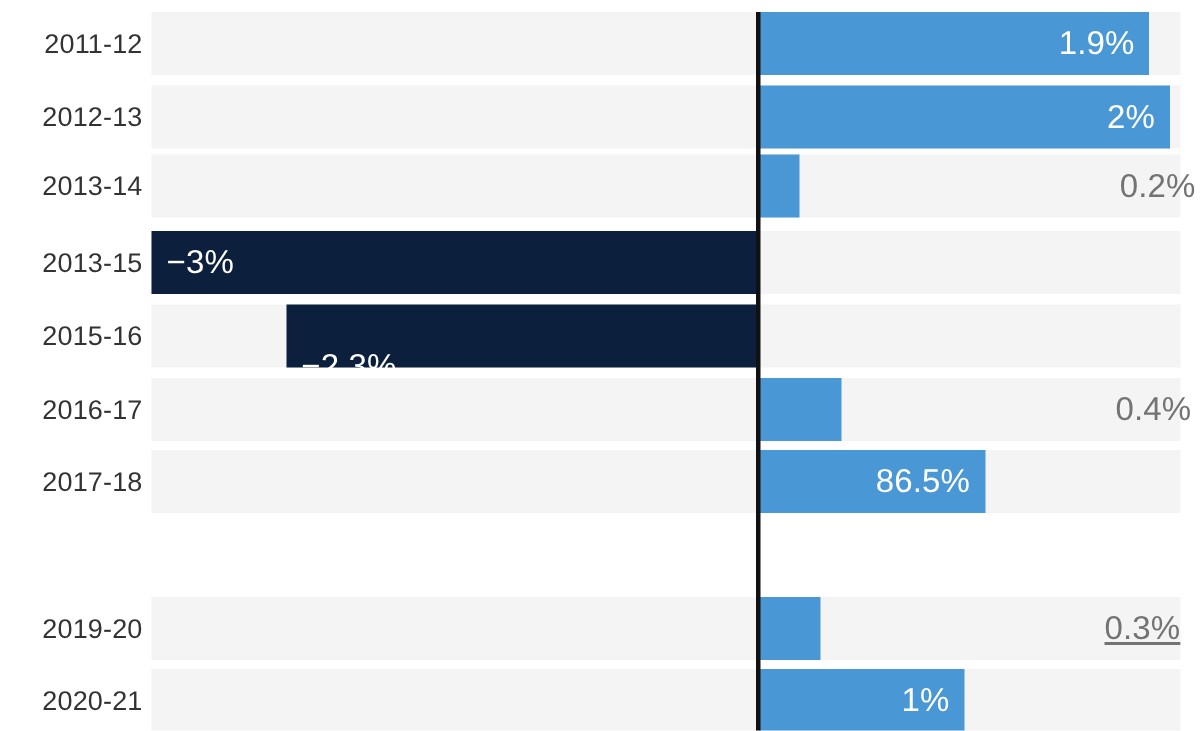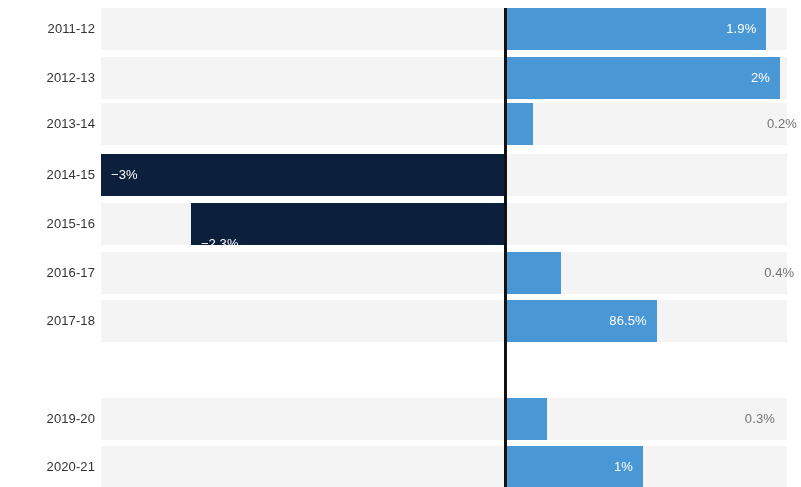--- a/index.html
+++ b/index.html
@@ -39,21 +39,21 @@
   }
 
   .cat-label {
     position: absolute;
     left: 0;
     top: 0;
     width: 95px;
     height: 42px;
     line-height: 42px;
     text-align: right;
-    font-size: 13px;
+    font-size: 18px;
     color: #333333;
     white-space: nowrap;
     letter-spacing: 0.1px;
   }
 
   .track {
     position: absolute;
     left: 101px;
     top: 0;
     width: 686px;
@@ -67,21 +67,21 @@
     height: 42px;
   }
   .bar.pos { background: #4a97d6; }
   .bar.neg { background: #0c1f3c; }
 
   .val-label {
     position: absolute;
     top: 0;
     height: 42px;
     line-height: 42px;
-    font-size: 13px;
+    font-size: 22px;
     white-space: nowrap;
     letter-spacing: 0.1px;
   }
   .val-label.inside-right {
     color: #ffffff;
     text-align: right;
   }
   .val-label.inside-left {
     color: #ffffff;
     text-align: left;
@@ -116,21 +116,21 @@
         <div class="bar pos" style="left: 506px; width: 274px;"></div>
         <div class="val-label inside-right" style="left: 506px; width: 264px;">2%</div>
       </div>
       <div class="row" style="top: 103px;">
         <div class="cat-label">2013-14</div>
         <div class="track"></div>
         <div class="bar pos" style="left: 506px; width: 27.4px;"></div>
         <div class="val-label outside-right" style="left: 543.4px; width: 253.6px;">0.2%</div>
       </div>
       <div class="row" style="top: 154.1px;">
-        <div class="cat-label">2014-15</div>
+        <div class="cat-label">2013-15</div>
         <div class="track"></div>
         <div class="bar neg" style="left: 101px; width: 405px;"></div>
         <div class="val-label inside-left" style="left: 111px; width: 395px;">−3%</div>
       </div>
       <div class="row" style="top: 202.8px;">
         <div class="cat-label">2015-16</div>
         <div class="track"></div>
         <div class="bar neg" style="left: 190.9px; width: 315.1px;"></div>
         <div class="val-label inside-left" style="left: 200.9px; width: 305.1px; margin-top: 20px;">−2.3%</div>
       </div>
@@ -143,21 +143,21 @@
       <div class="row" style="top: 300.2px;">
         <div class="cat-label">2017-18</div>
         <div class="track"></div>
         <div class="bar pos" style="left: 506px; width: 150.7px;"></div>
         <div class="val-label inside-right" style="left: 506px; width: 140.7px;">86.5%</div>
       </div>
       <div class="row" style="top: 397.6px;">
         <div class="cat-label">2019-20</div>
         <div class="track"></div>
         <div class="bar pos" style="left: 506px; width: 41.1px;"></div>
-        <div class="val-label outside-right" style="left: 535px; width: 239.9px;">0.3%</div>
+        <div class="val-label outside-right" style="left: 547px; width: 239.9px; text-decoration: underline;">0.3%</div>
       </div>
       <div class="row" style="top: 446.3px;">
         <div class="cat-label">2020-21</div>
         <div class="track"></div>
         <div class="bar pos" style="left: 506px; width: 137px;"></div>
         <div class="val-label inside-right" style="left: 506px; width: 127px;">1%</div>
       </div>
     </div>
   <div id="zero-line" style="left: 504px; top: 8px; height: 480.3px; background: rgb(17, 17, 17);"></div>
 </div>

